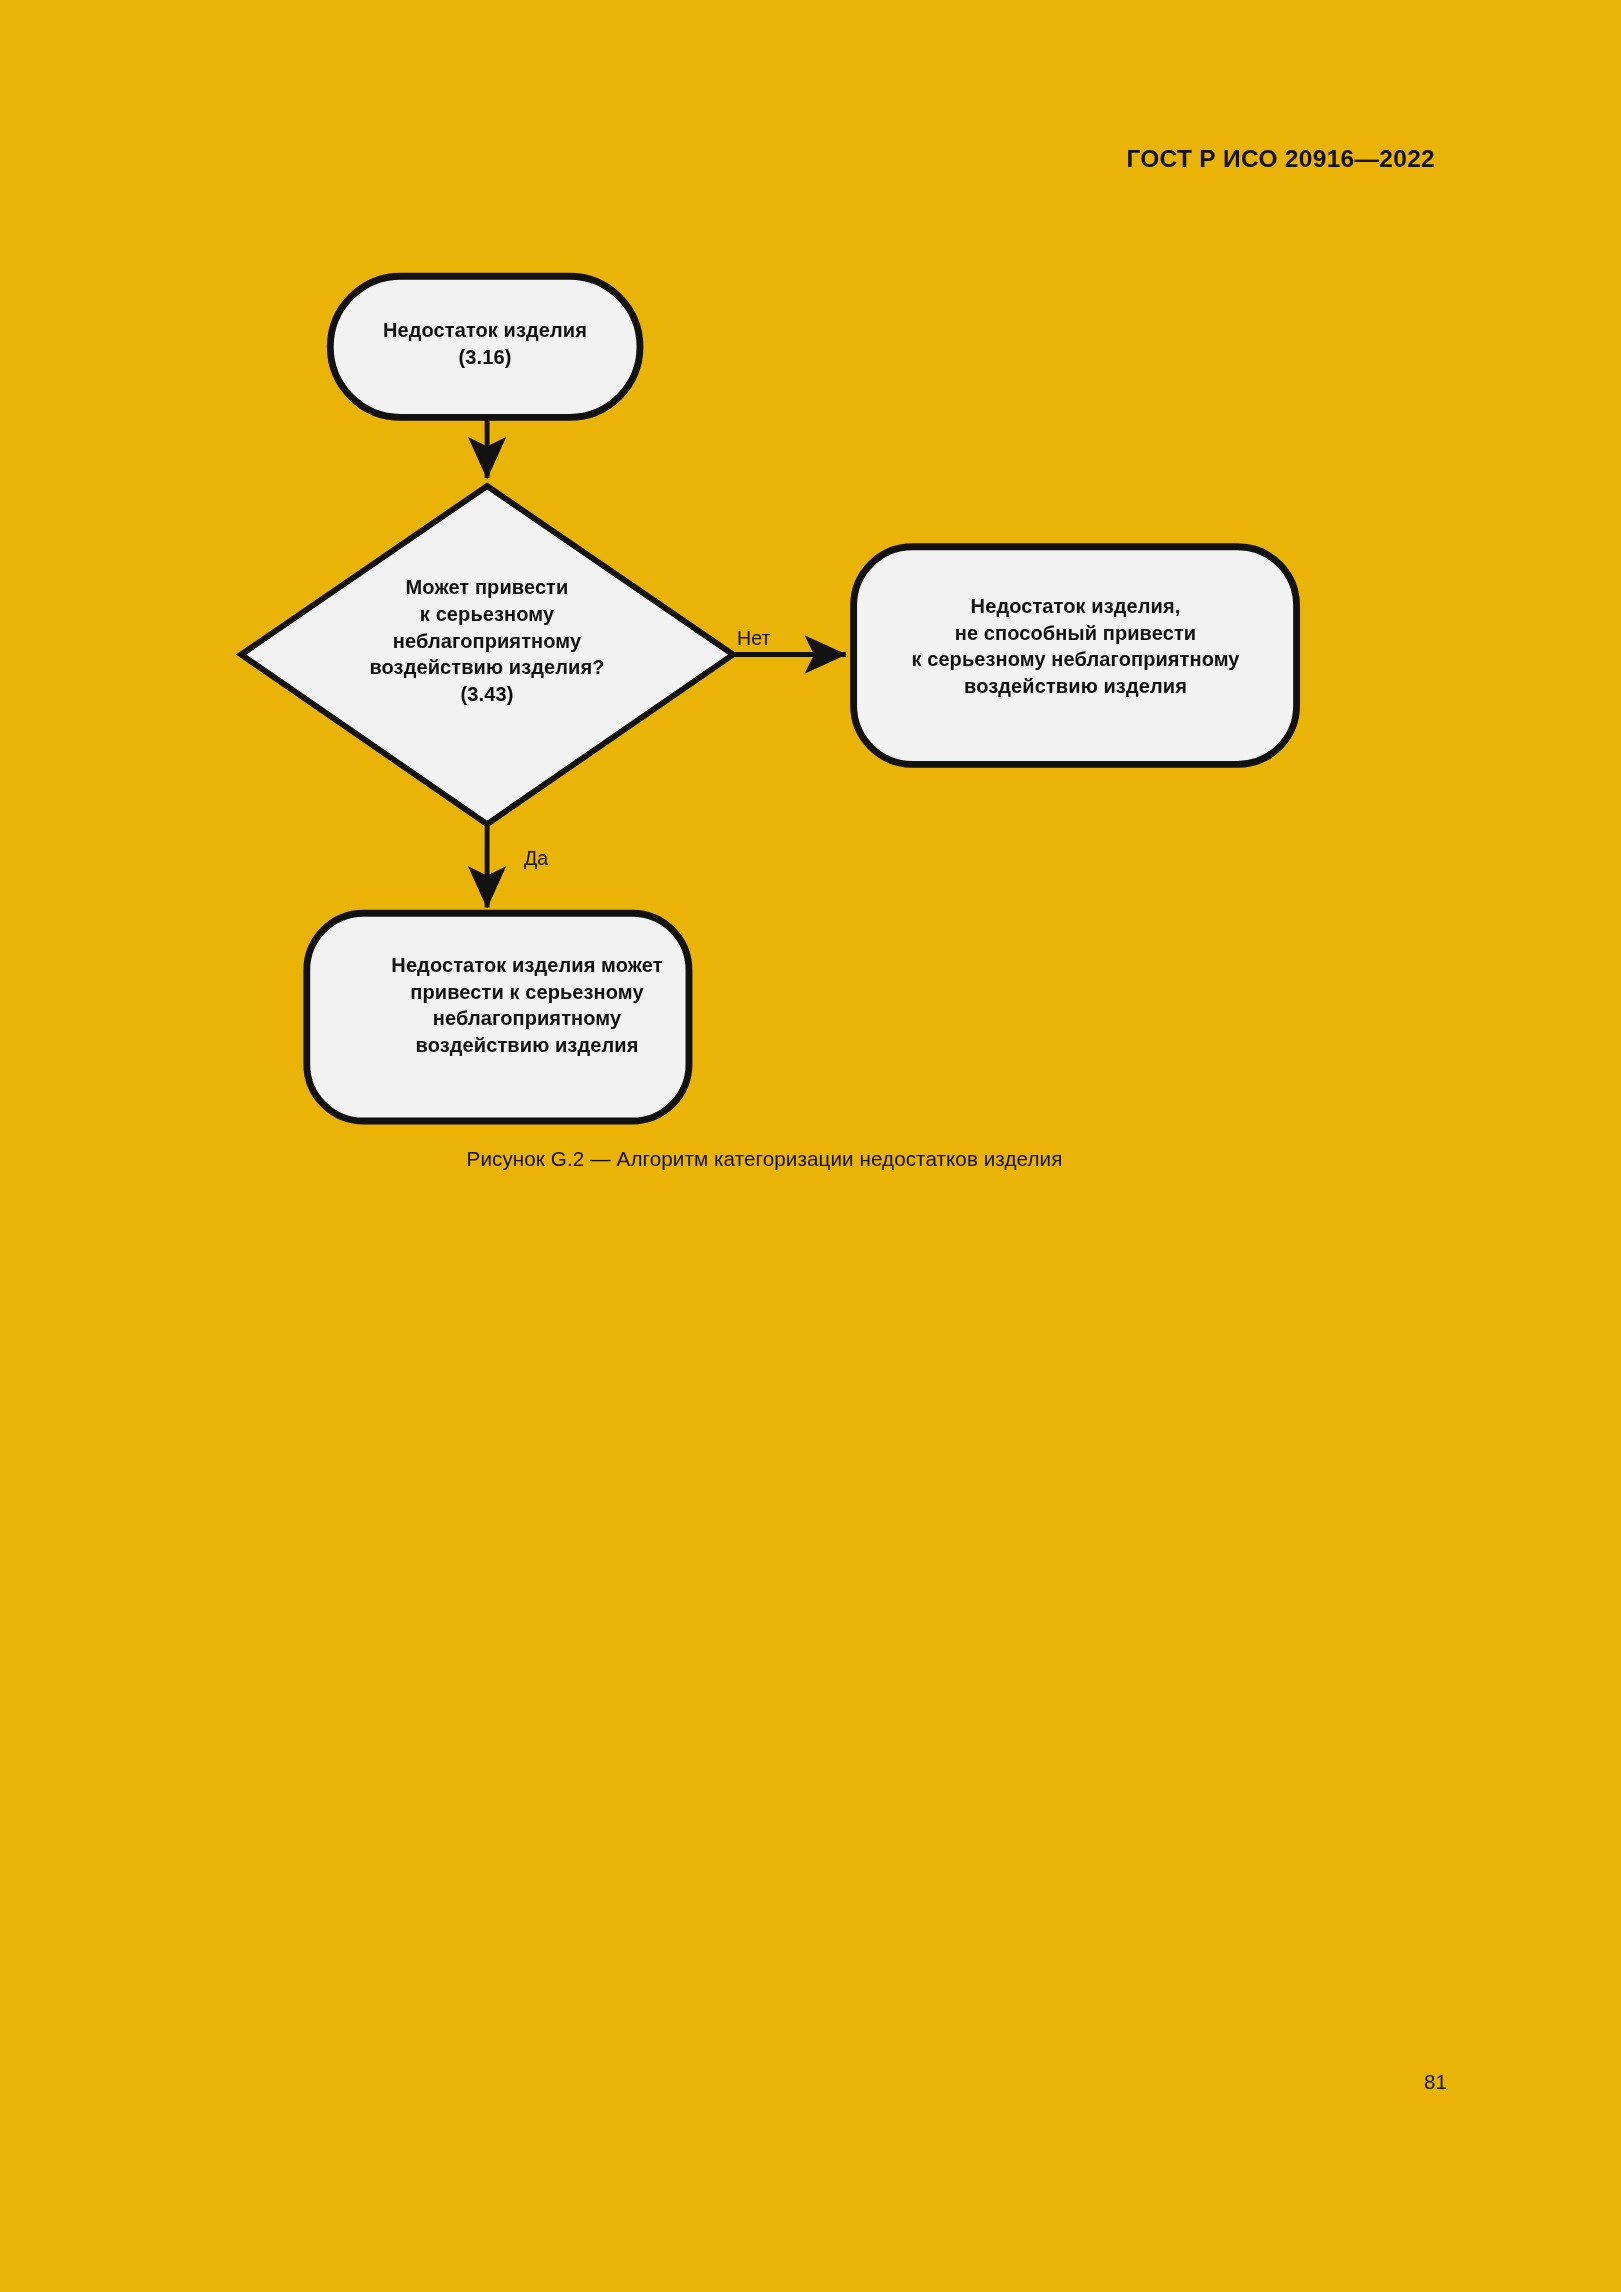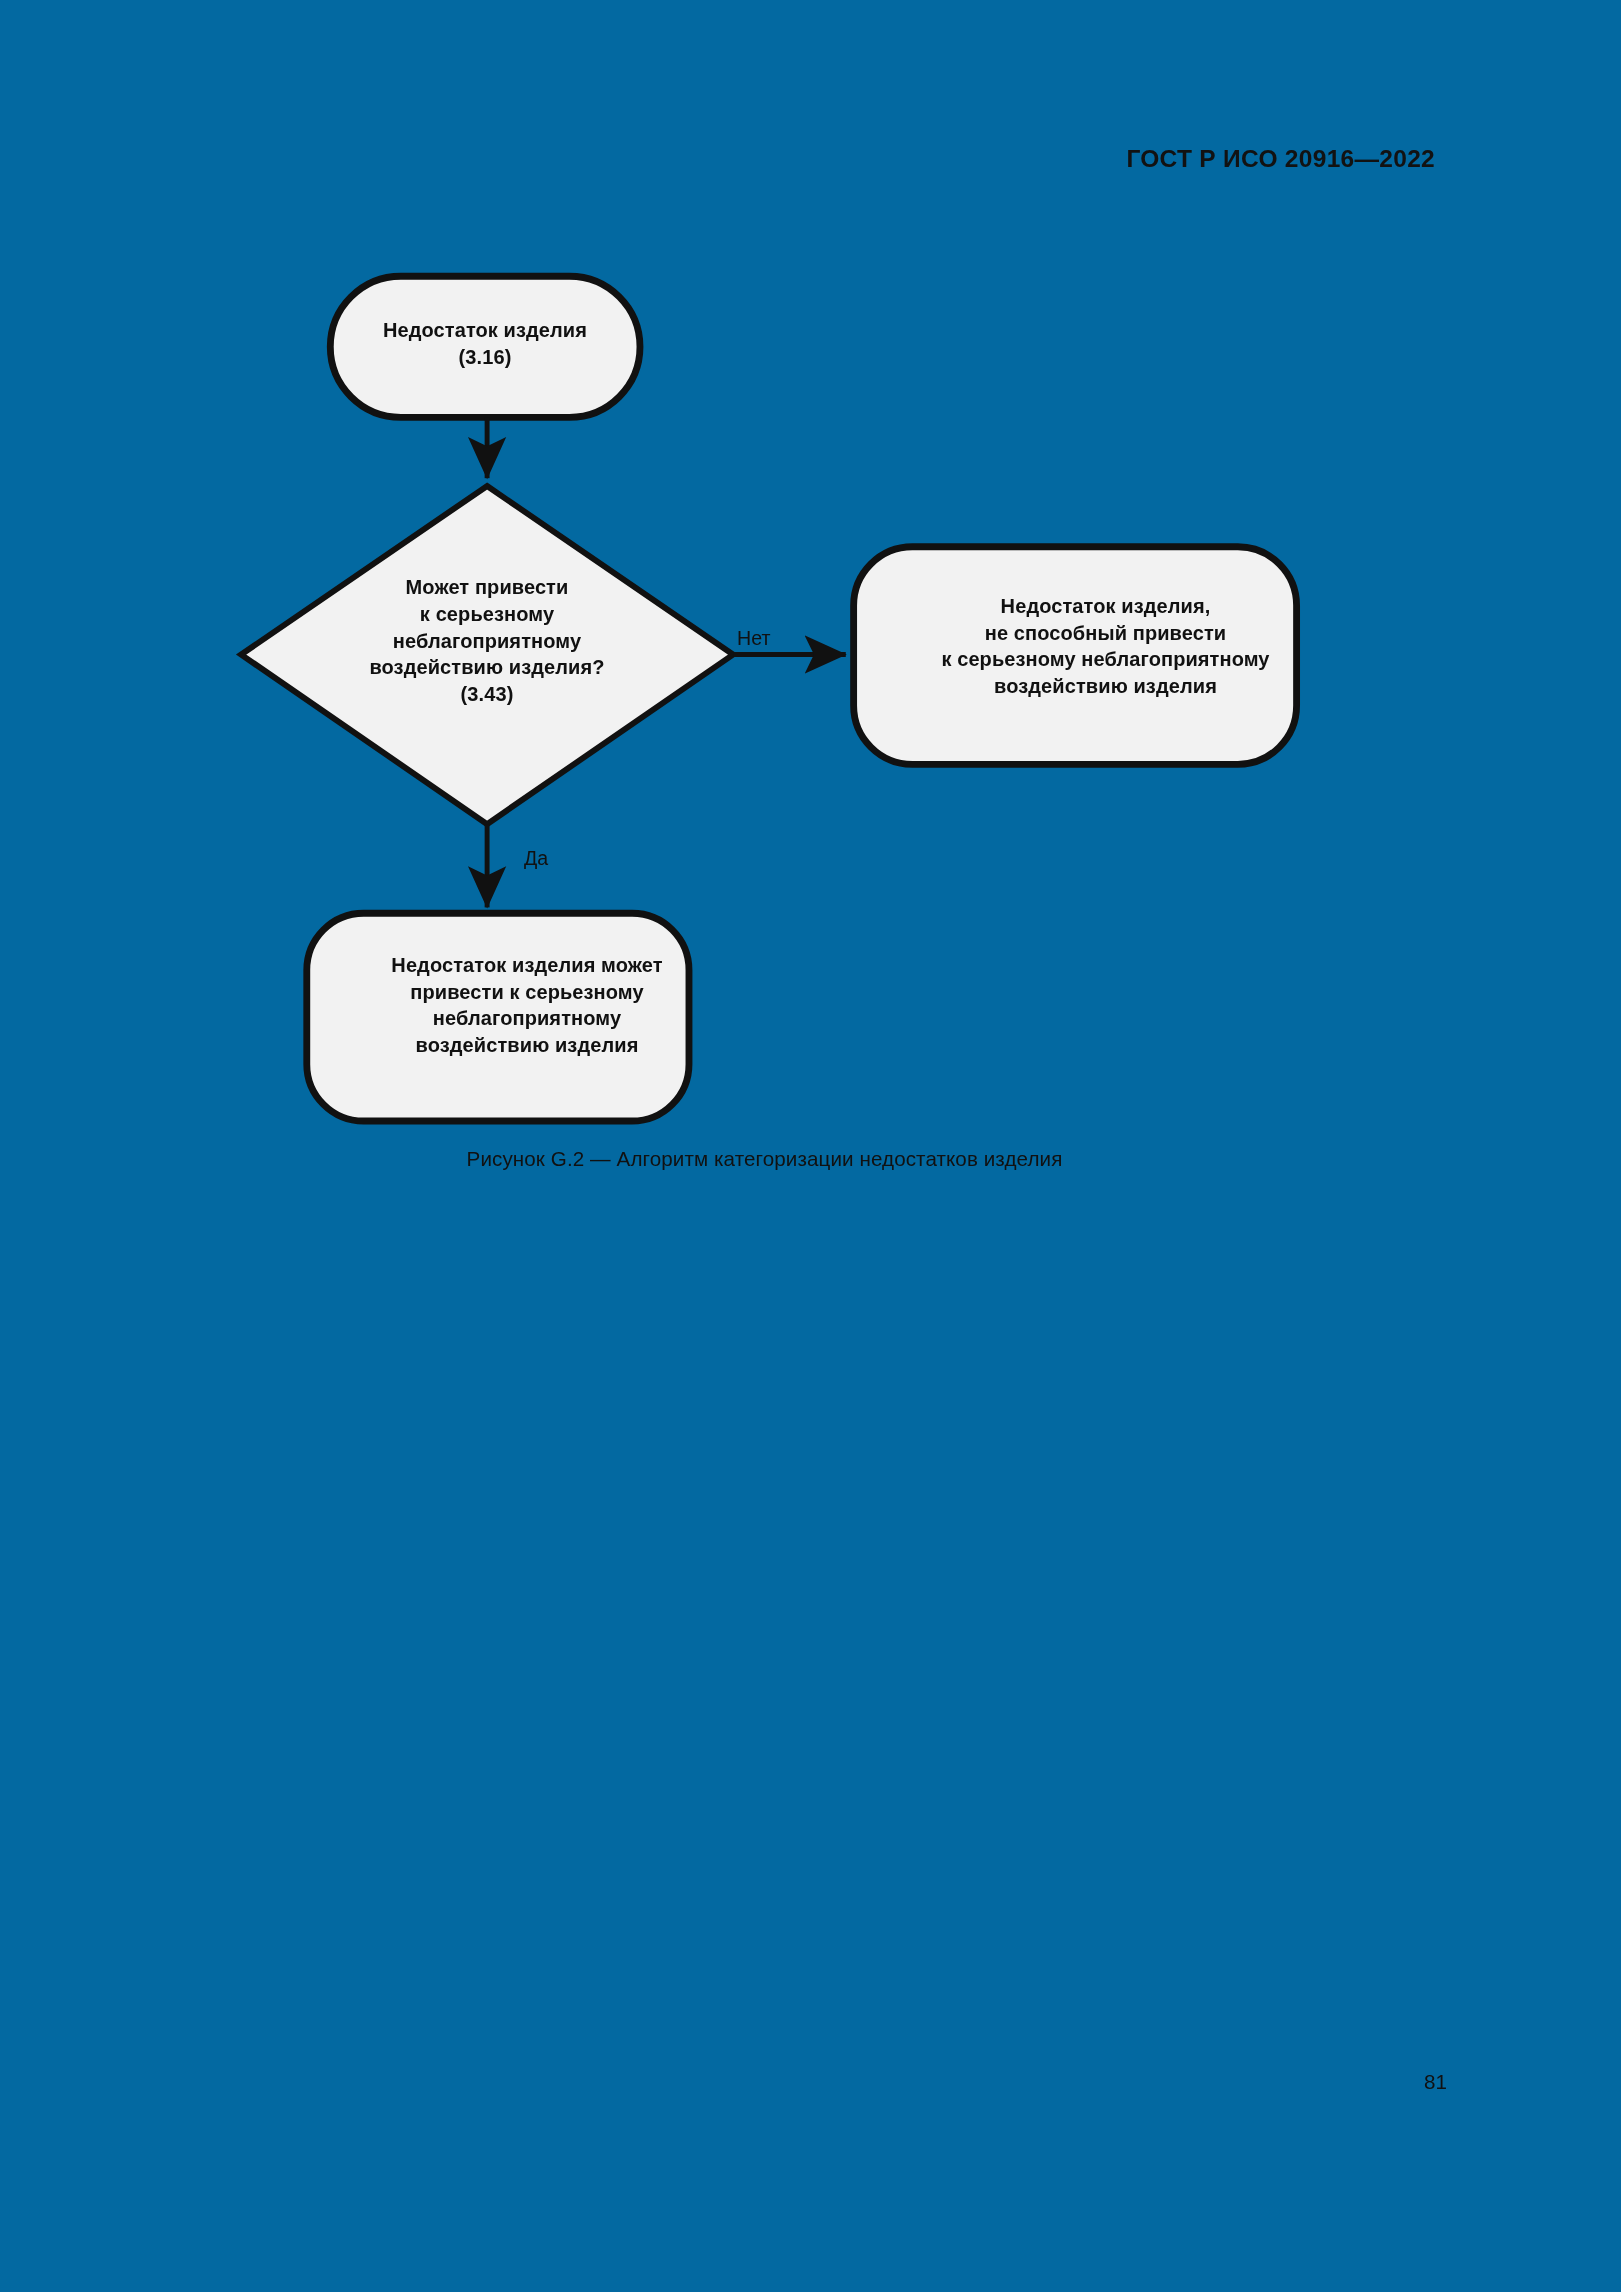--- a/index.html
+++ b/index.html
@@ -11,21 +11,21 @@
     width: 1621px;
     height: 2293px;
     position: relative;
     font-family: "Liberation Sans", sans-serif;
     color: #1a1a1a;
     overflow: hidden;
   }
   .page {
     position: absolute;
     inset: 0;
-    background: #0369a1;
+    background: #eab308;
   }
   
   .doc-header {
     position: absolute;
     top: 145px;
     right: 186px;
     font-size: 24.5px;
     font-weight: bold;
     letter-spacing: 0.3px;
     white-space: nowrap;
@@ -67,21 +67,20 @@
   #node-decision-text {
     left: 291px;
     top: 529px;
     width: 392px;
     line-height: 1.34;
   }
   #node-no-text {
     left: 851px;
     top: 548px;
     width: 449px;
-    padding-left: 30px;
   }
   #node-yes-text {
     left: 304px;
     top: 907px;
     width: 446px;
   }
   
   .edge-label {
     position: absolute;
     font-size: 19.6px;

